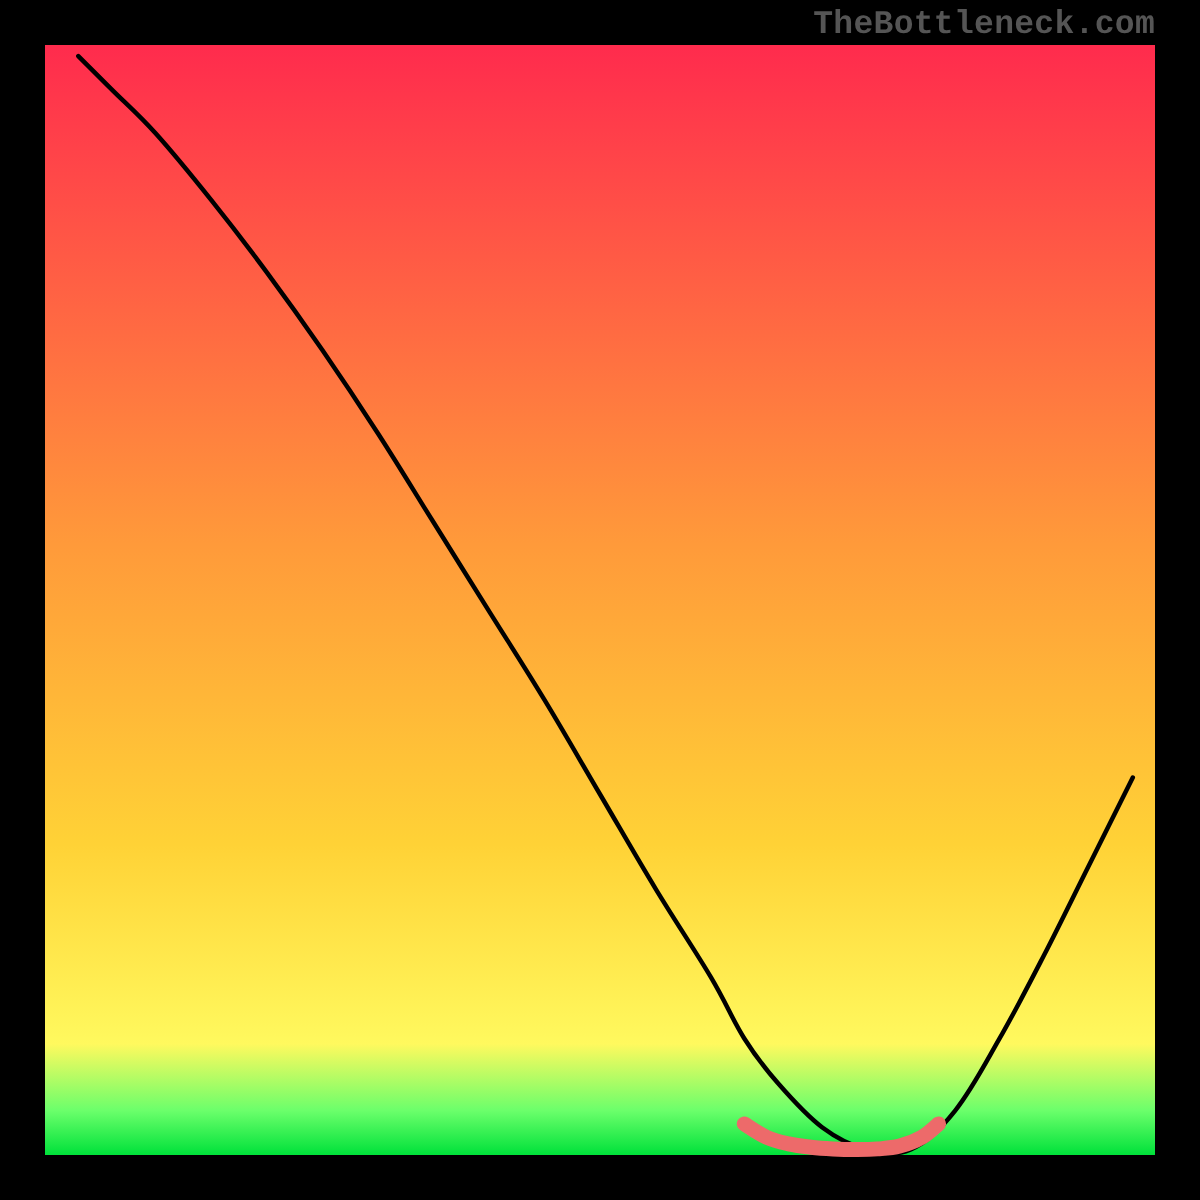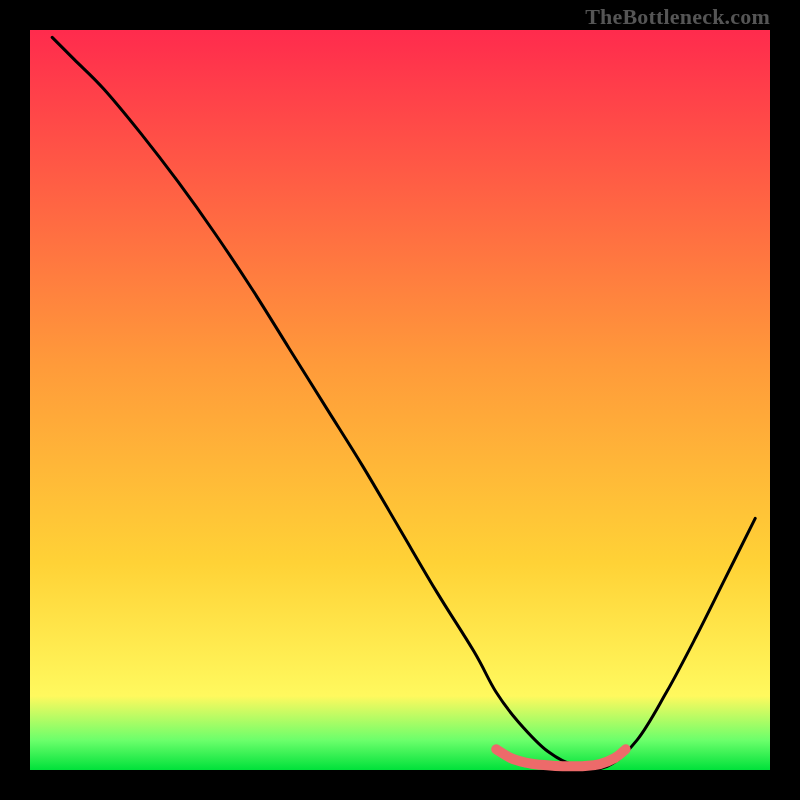--- a/index.html
+++ b/index.html
@@ -13,21 +13,21 @@
   .chart-wrap {
     position: relative;
     width: 800px;
     height: 800px;
     background: #000;
   }
   .watermark {
     position: absolute;
     top: 4px;
     right: 30px;
-    font-family: Liberation Serif, serif;
+    font-family: Liberation Mono, monospace;
     font-size: 22px;
     font-weight: 600;
     color: #555;
     letter-spacing: 0.2px;
     z-index: 5;
   }
   svg {
     position: absolute;
     left: 0;
     top: 0;

